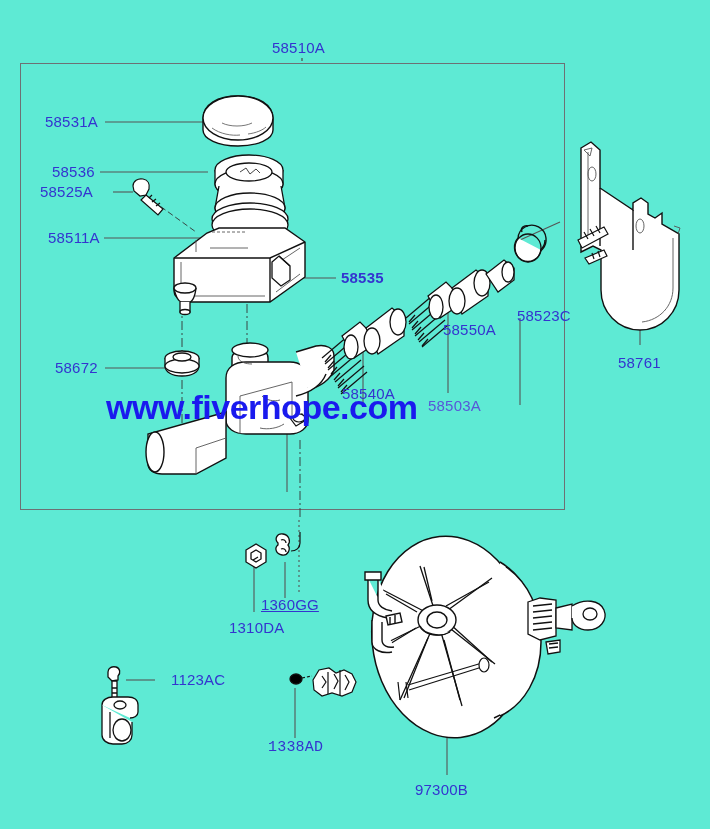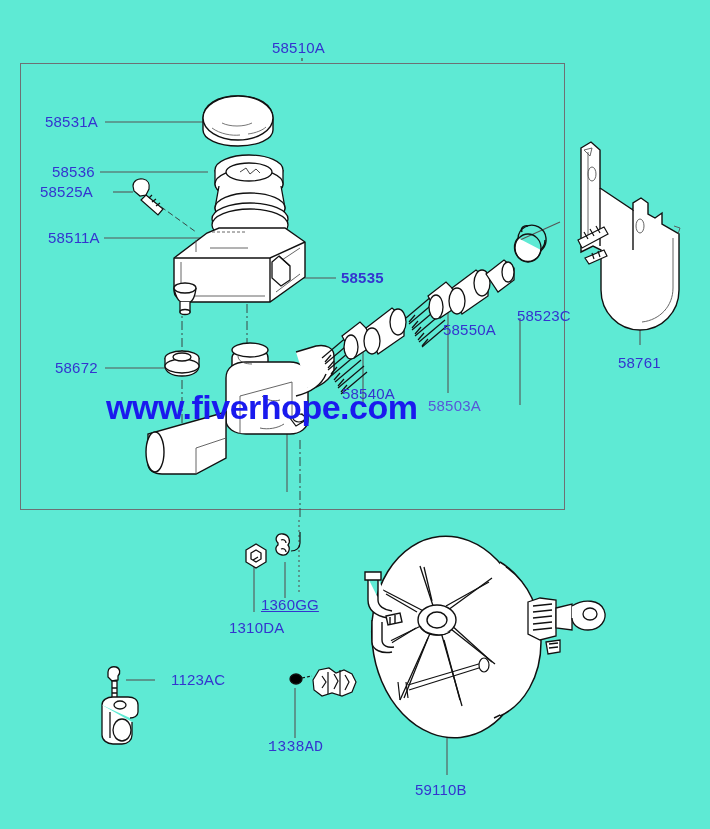--- a/index.html
+++ b/index.html
@@ -408,17 +408,17 @@
   <div class="lbl" style="left:55px;  top:360px;">58672</div>
   <div class="lbl" style="left:342px; top:386px;">58540A</div>
   <div class="lbl" style="left:443px; top:322px;text-align:center;">58550A</div>
   <div class="lbl" style="left:517px; top:308px;">58523C</div>
   <div class="lbl" style="left:428px; top:398px; color:#5757d8;">58503A</div>
   <div class="lbl" style="left:618px; top:355px;">58761</div>
   <div class="lbl" style="left:261px; top:597px;text-decoration:underline;">1360GG</div>
   <div class="lbl" style="left:229px; top:620px;text-align:center;">1310DA</div>
   <div class="lbl" style="left:171px; top:672px;">1123AC</div>
   <div class="lbl" style="left:268px; top:740px;font-family:Liberation Mono, monospace;">1338AD</div>
-  <div class="lbl" style="left:415px; top:782px;">59110B</div>
+  <div class="lbl" style="left:415px; top:782px;">97300B</div>
 
   <div class="watermark">www.fiverhope.com</div>
 
 </div>
 
 </body></html>

